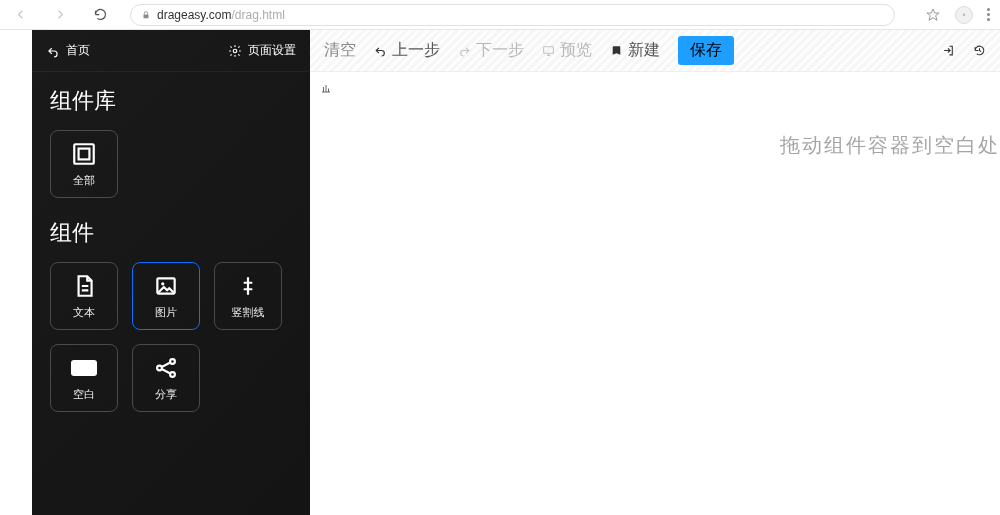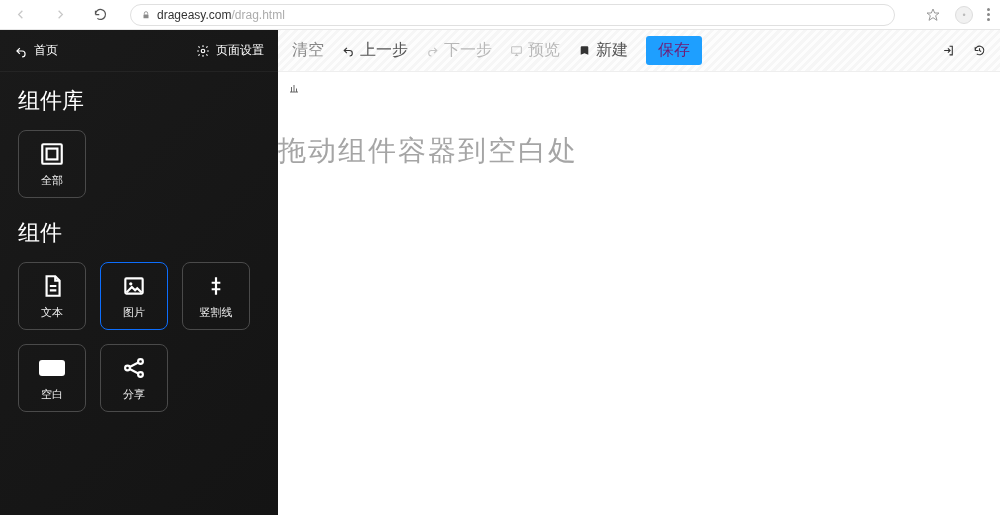--- a/index.html
+++ b/index.html
@@ -8,44 +8,44 @@
   .chrome-bar { height: 30px; display:flex; align-items:center; gap:20px; padding:0 10px; background:#fff; border-bottom:1px solid #e6e6e6; }
   .nav-btn { width:20px; height:20px; display:flex; align-items:center; justify-content:center; color:#888; cursor:pointer; border-radius:50%; }
   .nav-btn.disabled { color:#c8c8c8; cursor:default; }
   .url-box { flex:1; height:22px; display:flex; align-items:center; gap:6px; border:1px solid #e0e0e0; border-radius:12px; padding:0 10px; font-size:12px; color:#555; }
   .lock-ic { width:10px; height:10px; color:#8a8a8a; }
   .chrome-right { display:flex; align-items:center; gap:14px; margin-left:10px; color:#9a9a9a; }
   .avatar { width:18px; height:18px; border-radius:50%; background:#f1f1f1; border:1px solid #ddd; display:flex; align-items:center; justify-content:center; font-size:9px; color:#bbb; }
   .menu-dots { display:flex; flex-direction:column; gap:2px; }
   .menu-dots span { width:3px; height:3px; background:#888; border-radius:50%; }
   
-  .app { display:flex; height:485px; }
+  .app { display:flex; height:485px;margin-left:32px; }
   .sidebar { width:278px; background:#161616; color:#fff; display:flex; flex-direction:column; background-image:linear-gradient(135deg,#1a1a1a 0%,#141414 100%); }
   .sb-top { display:flex; align-items:center; justify-content:space-between; height:42px; padding:0 14px; font-size:12px; border-bottom:1px solid rgba(255,255,255,0.05); }
   .sb-top .left, .sb-top .right { display:flex; align-items:center; gap:6px; cursor:pointer; }
   .sb-top svg { width:14px; height:14px; }
   .sb-section { padding:14px 18px 6px; }
   .sb-title { font-size:22px; font-weight:500; margin-bottom:14px; }
   .tile-grid { display:flex; flex-wrap:wrap; gap:14px; }
   .tile { width:68px; height:68px; border:1px solid #4a4a4a; border-radius:8px; display:flex; flex-direction:column; align-items:center; justify-content:center; gap:6px; cursor:grab; background:transparent; }
   .tile.selected { border-color:#0d6efd; }
   .tile svg, .tile .glyph { width:26px; height:26px; color:#fff; fill:none; stroke:#fff; stroke-width:2; display:flex; align-items:center; justify-content:center; }
   .tile .blank { width:26px; height:16px; border-radius:3px; background:#fff; }
   .tile-label { font-size:11px; color:#eee; }
   
   .main { flex:1; display:flex; flex-direction:column; background:#fff; }
   .topbar { height:42px; display:flex; align-items:center; padding:0 14px; gap:18px; font-size:16px; color:#8a8a8a; background:repeating-linear-gradient(-45deg,#fdfdfd 0 3px,#f6f6f6 3px 6px); border-bottom:1px solid #eee; }
   .tb-item { display:flex; align-items:center; gap:5px; cursor:pointer; color:#555; }
   .tb-item.muted { color:#b8b8b8; cursor:default; }
   .tb-item svg { width:13px; height:13px; }
   .tb-link { color:#888; cursor:pointer; }
-  .tb-save { background:#1e9fff; color:#701a75; padding:4px 12px; border-radius:3px; cursor:pointer; }
+  .tb-save { background:#1e9fff; color:#000000; padding:4px 12px; border-radius:3px; cursor:pointer; }
   .tb-spacer { flex:1; }
   .canvas-wrap { flex:1; position:relative; overflow:hidden; }
-  .canvas-placeholder { position:absolute; top:60px; width:100%; text-align:left; font-size:28px; color:#a5a5a5; letter-spacing:2px; }
+  .canvas-placeholder { position:absolute; top:60px; width:100%; text-align:right; font-size:20px; color:#a5a5a5; letter-spacing:2px; }
   .canvas-chart { position:absolute; top:8px; left:10px; color:#666; cursor:pointer; }
   .url-dim { color:#acacac; }
   .url-main { color:#333; }
 </style>
 </head>
 <body>
 
 <div class="chrome-bar">
   <div class="nav-btn disabled">
     <svg viewBox="0 0 24 24" width="15" height="15">

